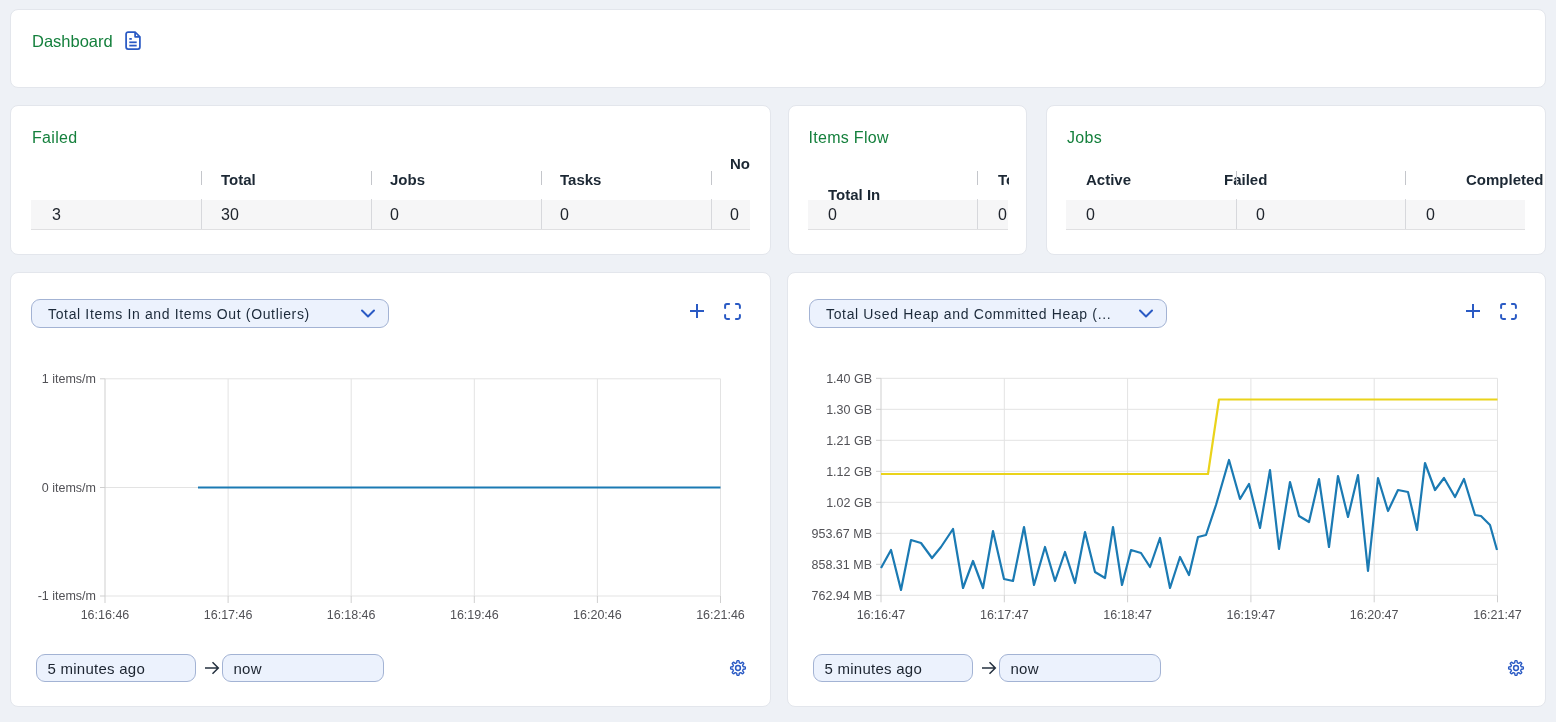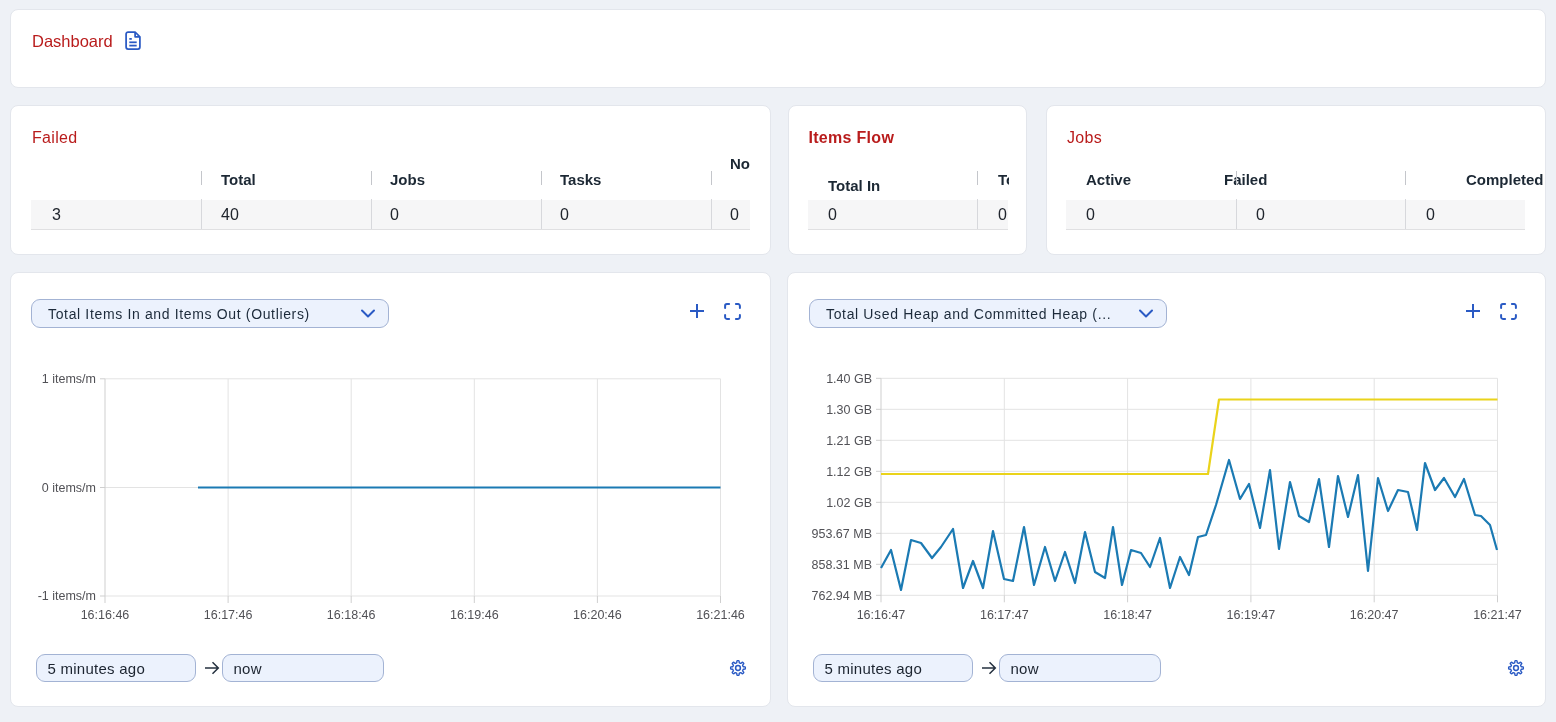--- a/index.html
+++ b/index.html
@@ -1,17 +1,17 @@
 <!DOCTYPE html>
 <html><head><meta charset="utf-8"><style>
 html,body{margin:0;padding:0;}
 body{width:1556px;height:722px;background:#eef1f6;font-family:"Liberation Sans",sans-serif;position:relative;overflow:hidden;}
 .card{position:absolute;background:#fff;border:1px solid #e3e6ec;border-radius:8px;box-sizing:border-box;overflow:hidden;}
 .abs{position:absolute;}
-.title{font-size:16px;letter-spacing:0.3px;color:#b91c1c;}
+.title{font-size:16px;letter-spacing:0.3px;color:#15803d;}
 .th{font-size:15px;font-weight:bold;color:#1c2834;white-space:nowrap;}
 .td{font-size:16px;color:#20252d;white-space:nowrap;}
 .stripe{position:absolute;background:#f6f6f7;border-bottom:1px solid #e0e0e2;height:29px;}
 .hsep{position:absolute;width:1px;height:14px;background:#c4c6cb;}
 .rsep{position:absolute;width:1px;height:29.5px;background:#d7d8dc;}
 .pill{position:absolute;background:#ecf2fd;border:1px solid #a3b3d4;border-radius:9px;box-sizing:border-box;font-size:14px;color:#1c2a3a;}
 </style></head><body>
 
 <div class="card" style="left:10px;top:9px;width:1536px;height:79px;"></div>
 <div class="abs title" style="left:32px;top:32px;font-size:16.5px;letter-spacing:0;">Dashboard</div>
@@ -33,28 +33,28 @@
 <div class="hsep" style="left:201px;top:171px;"></div>
 <div class="hsep" style="left:371px;top:171px;"></div>
 <div class="hsep" style="left:541px;top:171px;"></div>
 <div class="hsep" style="left:711px;top:171px;"></div>
 <div class="stripe" style="left:31px;top:199.5px;width:719px;"></div>
 <div class="rsep" style="left:201px;top:199px;"></div>
 <div class="rsep" style="left:371px;top:199px;"></div>
 <div class="rsep" style="left:541px;top:199px;"></div>
 <div class="rsep" style="left:711px;top:199px;"></div>
 <div class="abs td" style="left:52px;top:205.5px;">3</div>
-<div class="abs td" style="left:221px;top:205.5px;">40</div>
+<div class="abs td" style="left:221px;top:205.5px;">30</div>
 <div class="abs td" style="left:390px;top:205.5px;">0</div>
 <div class="abs td" style="left:560px;top:205.5px;">0</div>
 <div class="abs td" style="left:730px;top:205.5px;">0</div>
 
 <div class="card" style="left:788px;top:105px;width:239px;height:150px;"></div>
-<div class="abs title" style="left:808.5px;top:128.5px;font-weight:bold;">Items Flow</div>
-<div class="abs th" style="left:828px;top:177px;">Total In</div>
+<div class="abs title" style="left:808.5px;top:128.5px;">Items Flow</div>
+<div class="abs th" style="left:828px;top:186px;">Total In</div>
 <div class="abs th" style="left:998px;top:171px;width:10.5px;overflow:hidden;">Total Out</div>
 <div class="hsep" style="left:977px;top:171px;"></div>
 <div class="stripe" style="left:808px;top:199.5px;width:200px;"></div>
 <div class="rsep" style="left:977px;top:199px;"></div>
 <div class="abs td" style="left:828px;top:205.5px;">0</div>
 <div class="abs td" style="left:998px;top:205.5px;">0</div>
 
 <div class="card" style="left:1046px;top:105px;width:500px;height:150px;"></div>
 <div class="abs title" style="left:1067px;top:128.5px;">Jobs</div>
 <div class="abs th" style="left:1086px;top:171px;">Active</div>

